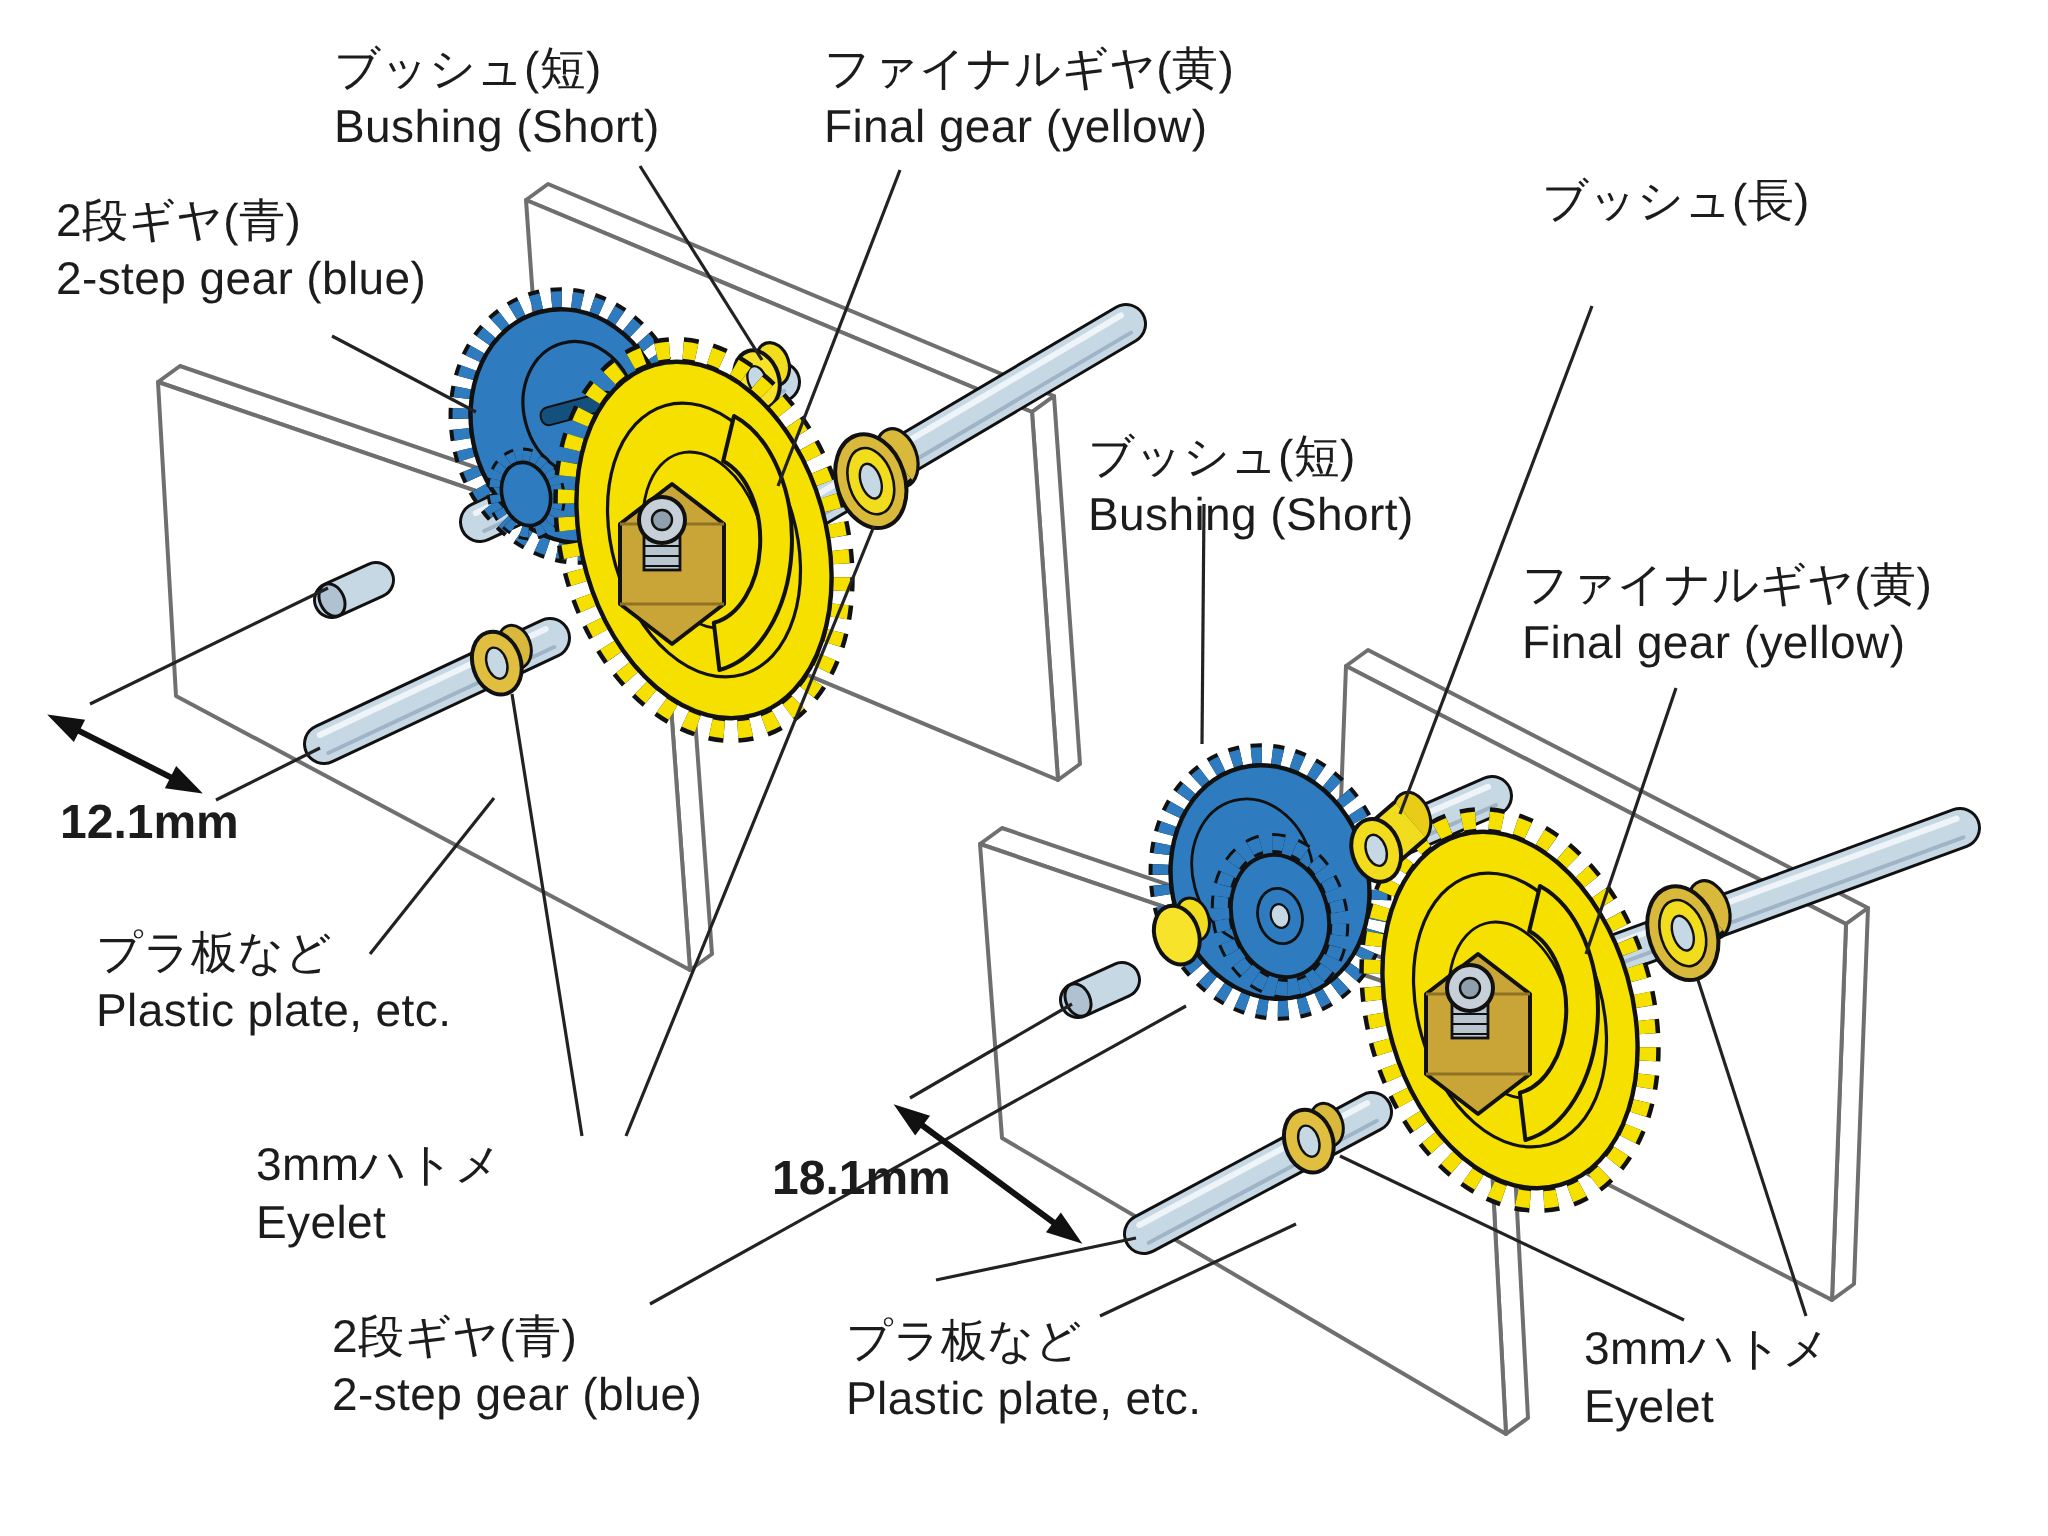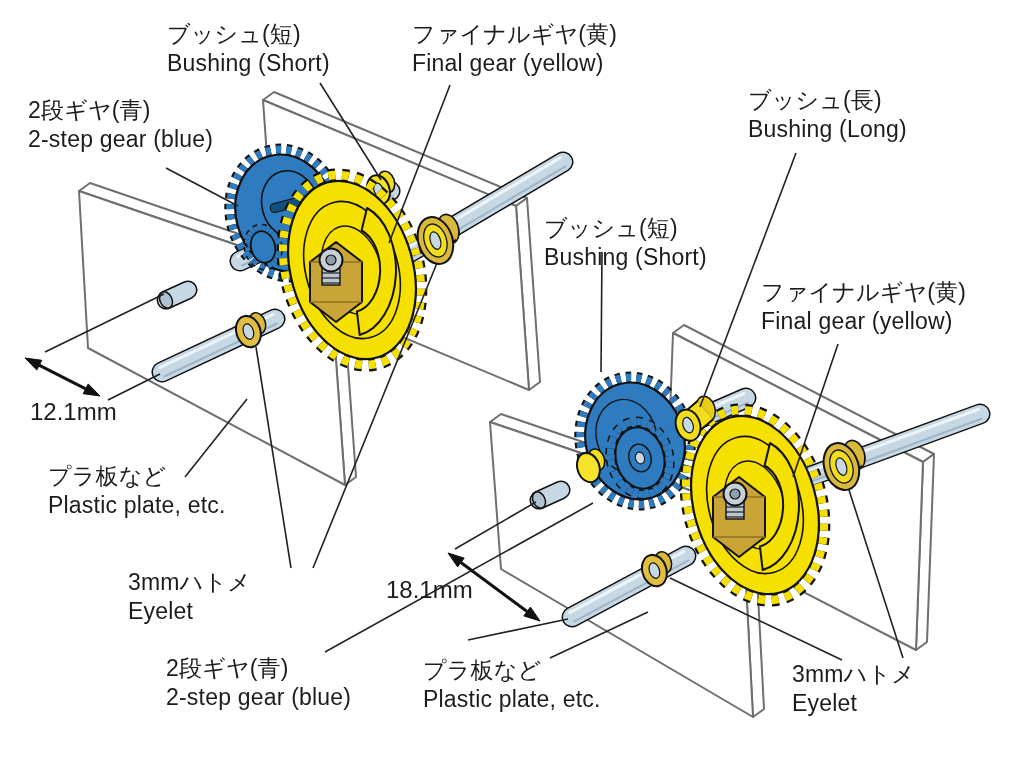--- a/index.html
+++ b/index.html
@@ -2,21 +2,21 @@
 <html><head>
 <meta charset="utf-8">
 <style>
   html,body{margin:0;padding:0;background:#fff;}
   #stage{position:relative;width:1024px;height:768px;background:#ffffff;overflow:hidden;
          font-family:"Liberation Sans","DejaVu Sans",sans-serif;}
   #scene{position:absolute;left:0;top:0;}
   .lbl{position:absolute;font-size:23px;line-height:29px;color:#1c1c1c;white-space:nowrap;letter-spacing:0.2px;}
   .lbl span{display:block;}
   .lbl.r{text-align:left;}
-  .dim{position:absolute;font-size:24px;color:#1c1c1c;white-space:nowrap;}
+  .dim{position:absolute;font-size:24px;color:#1c1c1c;white-space:nowrap;font-weight:bold;}
 </style>
 </head>
 <body>
 
 <div id="stage">
 
 <svg id="scene" width="1024" height="768" viewBox="0 0 1024 768">
 
   <g>
 
@@ -261,23 +261,22 @@
   <span>Bushing (Short)</span>
 </div>
 <div class="lbl" style="left:412px;top:20px">
   <span>ファイナルギヤ(黄)</span>
   <span>Final gear (yellow)</span>
 </div>
 <div class="lbl" style="left:28px;top:96px">
   <span>2段ギヤ(青)</span>
   <span>2-step gear (blue)</span>
 </div>
-<div class="lbl" style="left:748px;top:86px">
+<div class="lbl" style="left:771px;top:86px">
   <span>ブッシュ(長)</span>
-  <span>Bushing (Long)</span>
 </div>
 <div class="lbl" style="left:544px;top:214px">
   <span>ブッシュ(短)</span>
   <span>Bushing (Short)</span>
 </div>
 <div class="lbl" style="left:761px;top:278px">
   <span>ファイナルギヤ(黄)</span>
   <span>Final gear (yellow)</span>
 </div>
 <div class="dim" style="left:30px;top:398px">12.1mm</div>

